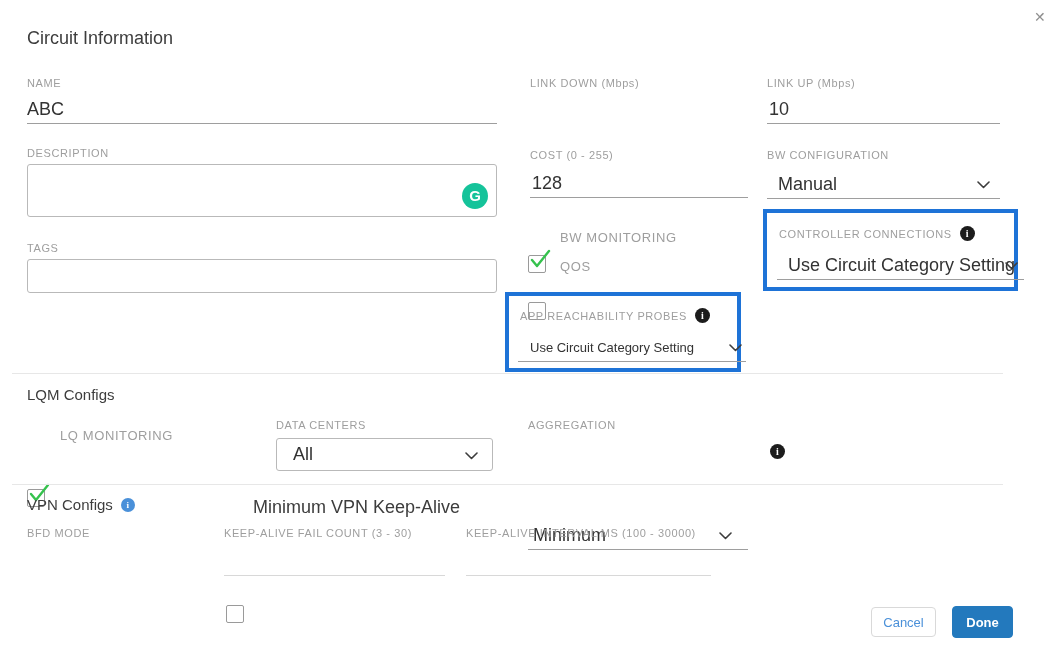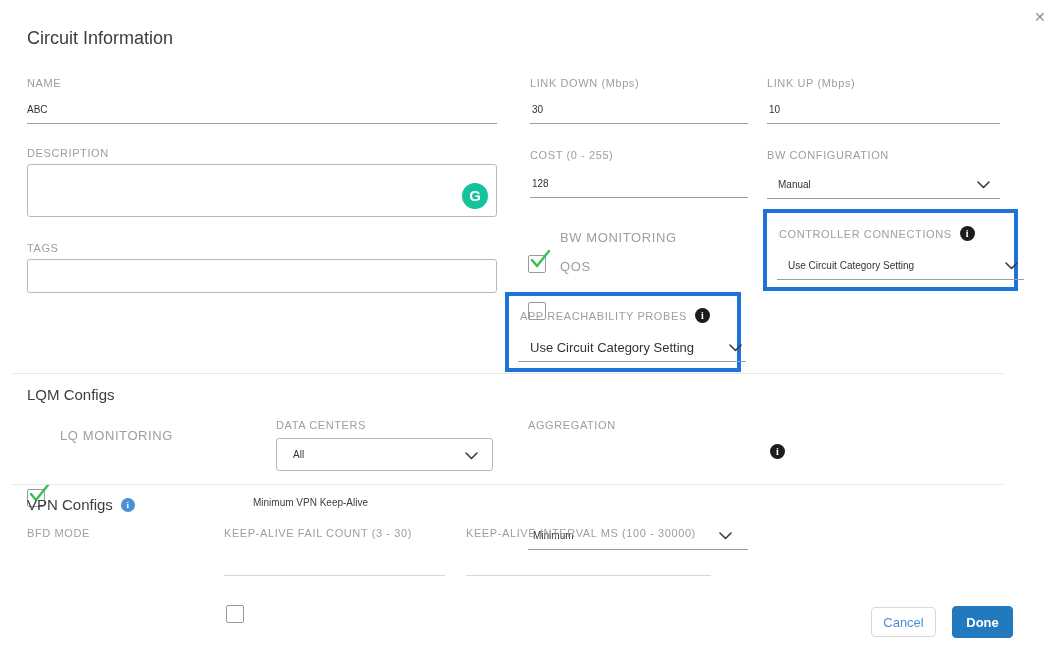--- a/index.html
+++ b/index.html
@@ -6,21 +6,21 @@
   html,body { background:#fff; }
   body { font-family:"Liberation Sans","DejaVu Sans",sans-serif; }
   #dialog {
     position:relative; width:1063px; height:657px; background:#ffffff; overflow:hidden;
     color:#3a3a3a;
   }
   .abs { position:absolute; }
   .dlg-title { font-size:18px; color:#3d3d3d; font-weight:400; }
   .sec-title { font-size:15px; color:#3d3d3d; font-weight:400; }
   .f-label { font-size:11px; color:#9e9e9e; letter-spacing:.6px; white-space:nowrap; }
-  .f-value { font-size:10px; color:#333; }
+  .f-value { font-size:18px; color:#333; }
   .u-field { border-bottom:1px solid #9e9e9e; height:28px; display:flex; align-items:center; }
   .u-field.empty { border-bottom-color:#d8d8d8; }
   .box-field { border:1px solid #b9b9b9; border-radius:3px; background:#fff; }
   .sel { position:relative; border-bottom:1px solid #9e9e9e; height:29px; display:flex; align-items:center; cursor:pointer; }
   .sel .f-value { padding-left:11px; }
   .sel .chev { position:absolute; right:10px; top:11px; }
   .chev svg { display:block; }
   .checkbox { position:relative; width:18px; height:18px; border:1px solid #9a9a9a; border-radius:2px; background:#fff; cursor:pointer; }
   .checkbox svg { position:absolute; left:-1px; top:-8px; overflow:visible; }
   .cb-label { font-size:13px; color:#9e9e9e; letter-spacing:.6px; }
@@ -44,23 +44,20 @@
 
   <div class="abs close-x" style="left:1034px; top:10px;">✕</div>
   <div class="abs dlg-title" style="left:27px; top:28px;">Circuit Information</div>
 
   <div class="abs f-label" style="left:27px; top:77px;">NAME</div>
   <div class="abs u-field" style="left:27px; top:96px; width:470px;">
     <span class="f-value">ABC</span>
   </div>
 
   <div class="abs f-label" style="left:530px; top:77px;">LINK DOWN (Mbps)</div>
-  <div class="abs u-field" style="left:530px; top:96px; width:218px;">
-    <span class="f-value" style="padding-left:2px;">30</span>
-  </div>
 
   <div class="abs f-label" style="left:767px; top:77px;">LINK UP (Mbps)</div>
   <div class="abs u-field" style="left:767px; top:96px; width:233px;">
     <span class="f-value" style="padding-left:2px;">10</span>
   </div>
 
   <div class="abs f-label" style="left:27px; top:147px;">DESCRIPTION</div>
   <div class="abs box-field" style="left:27px; top:164px; width:470px; height:53px;">
     <div class="grammarly" style="position:absolute; right:8px; bottom:7px;">G</div>
   </div>

